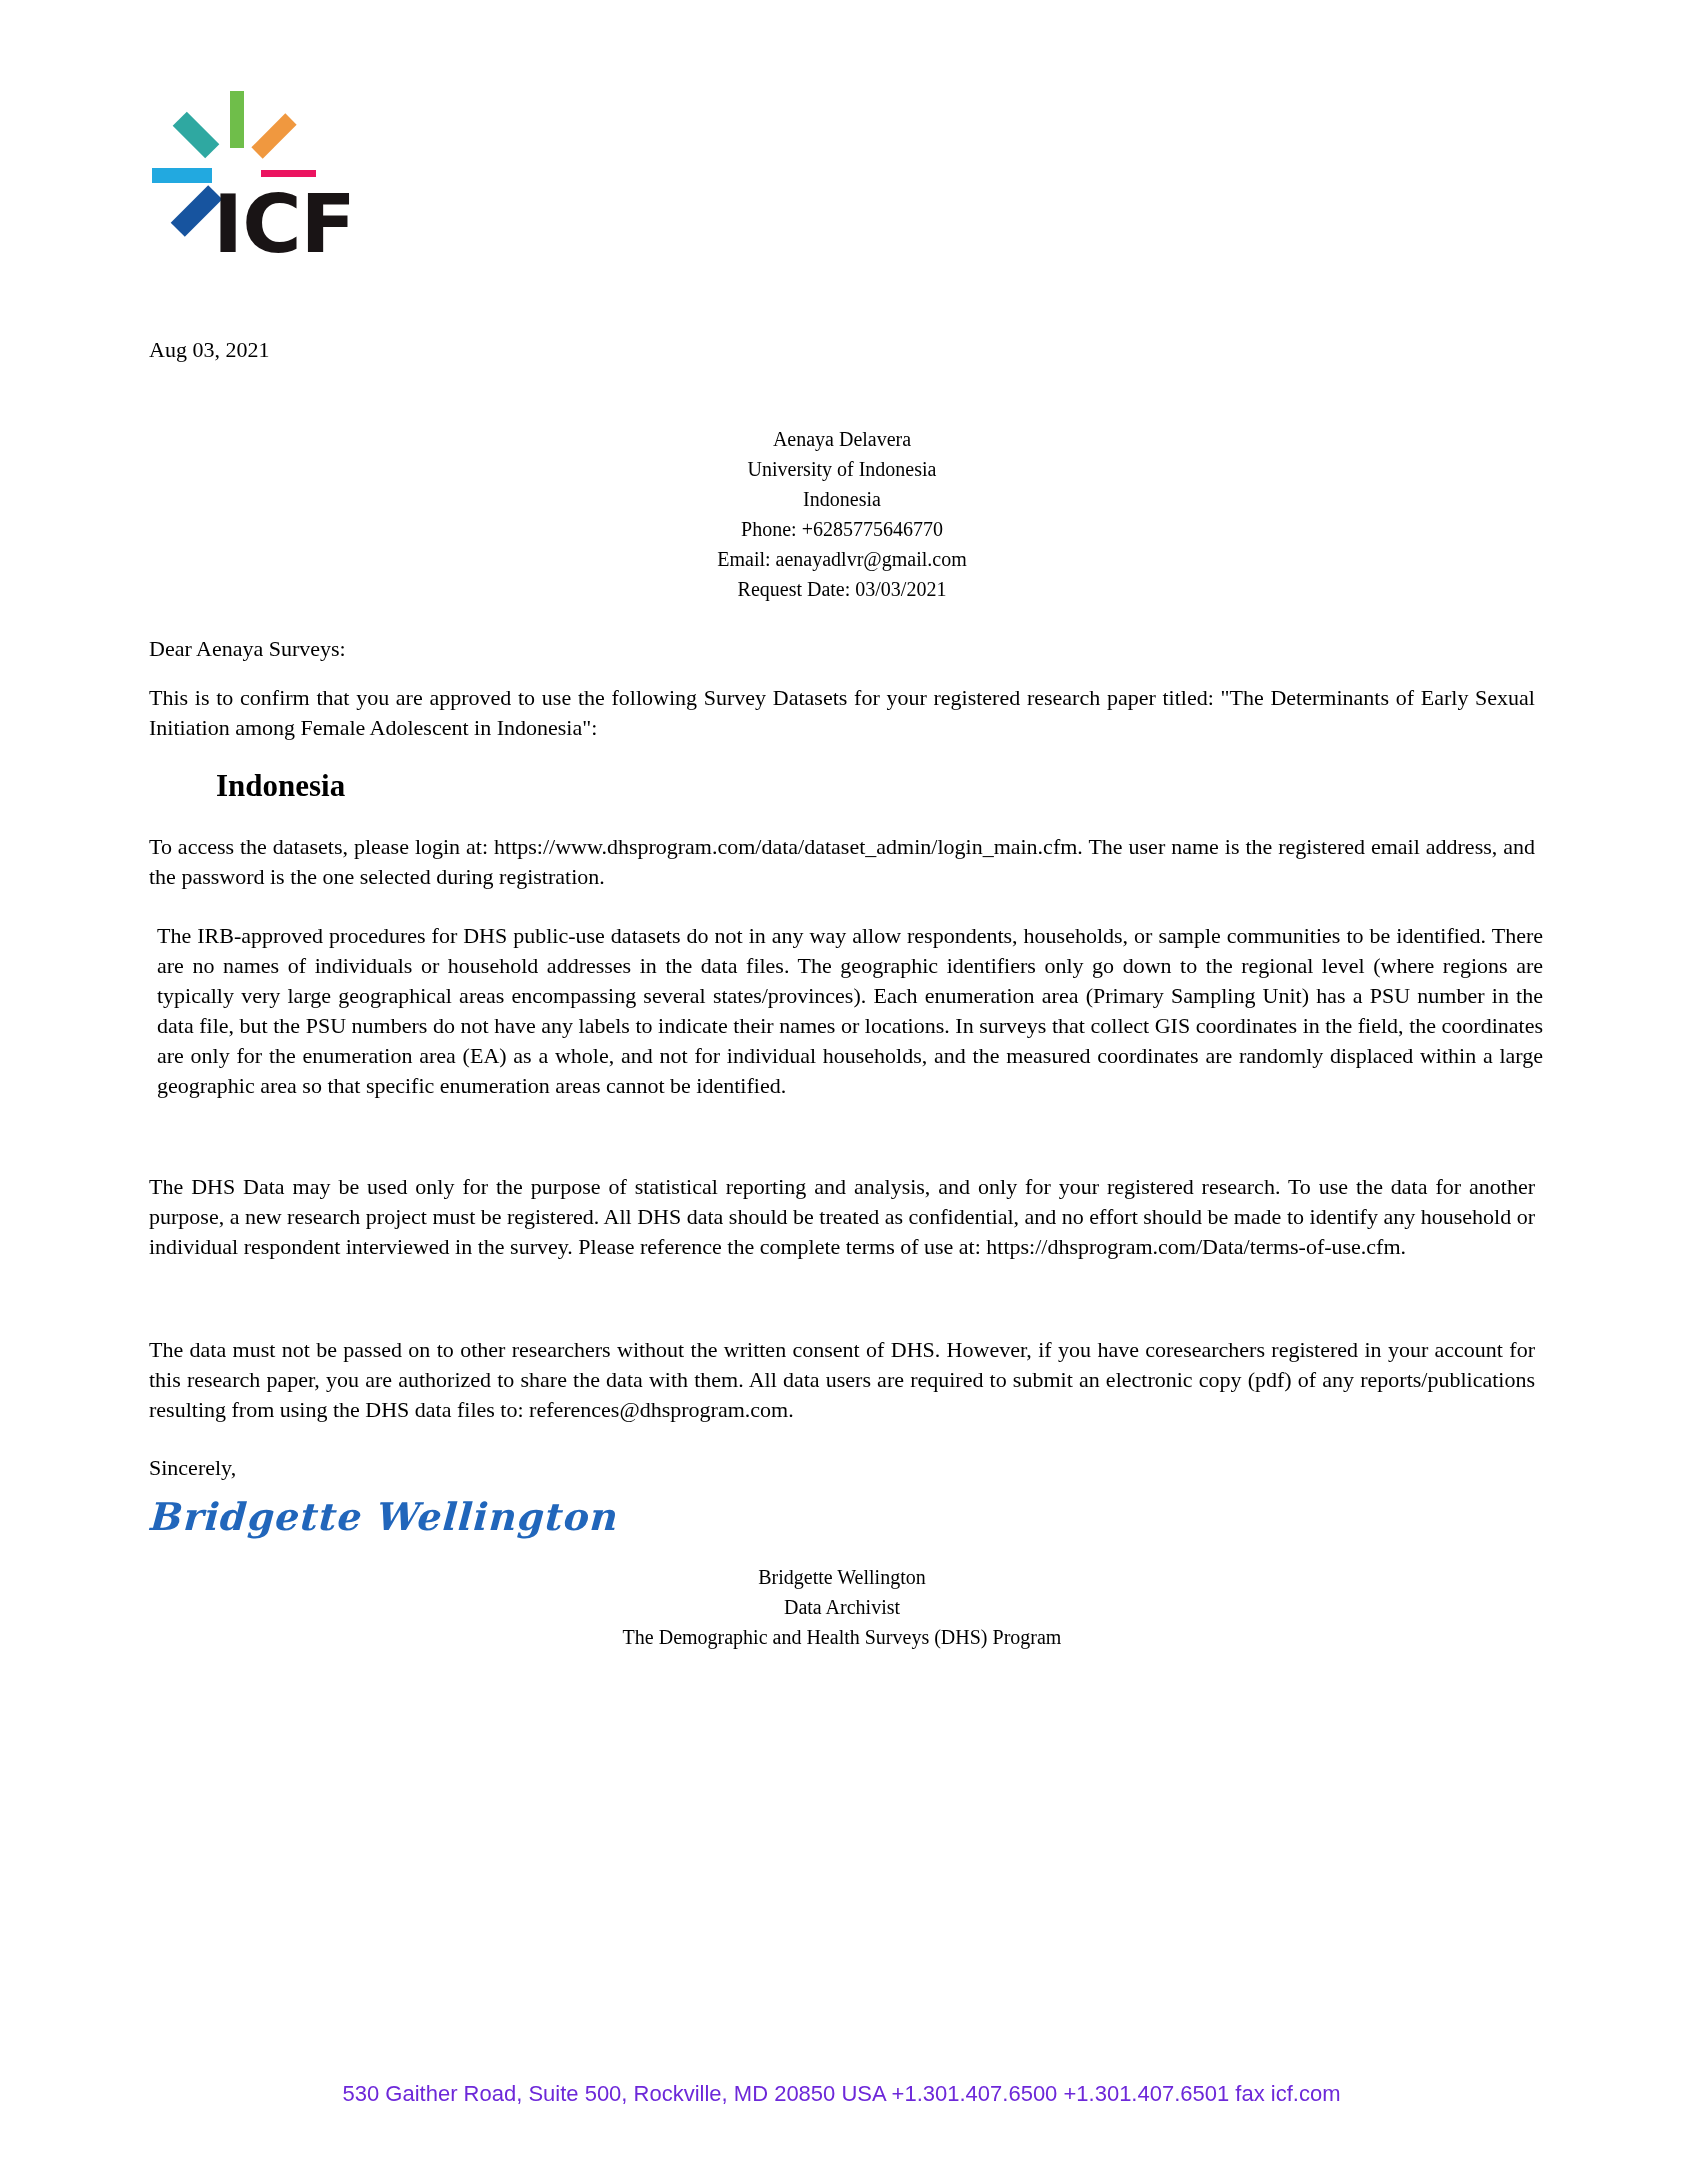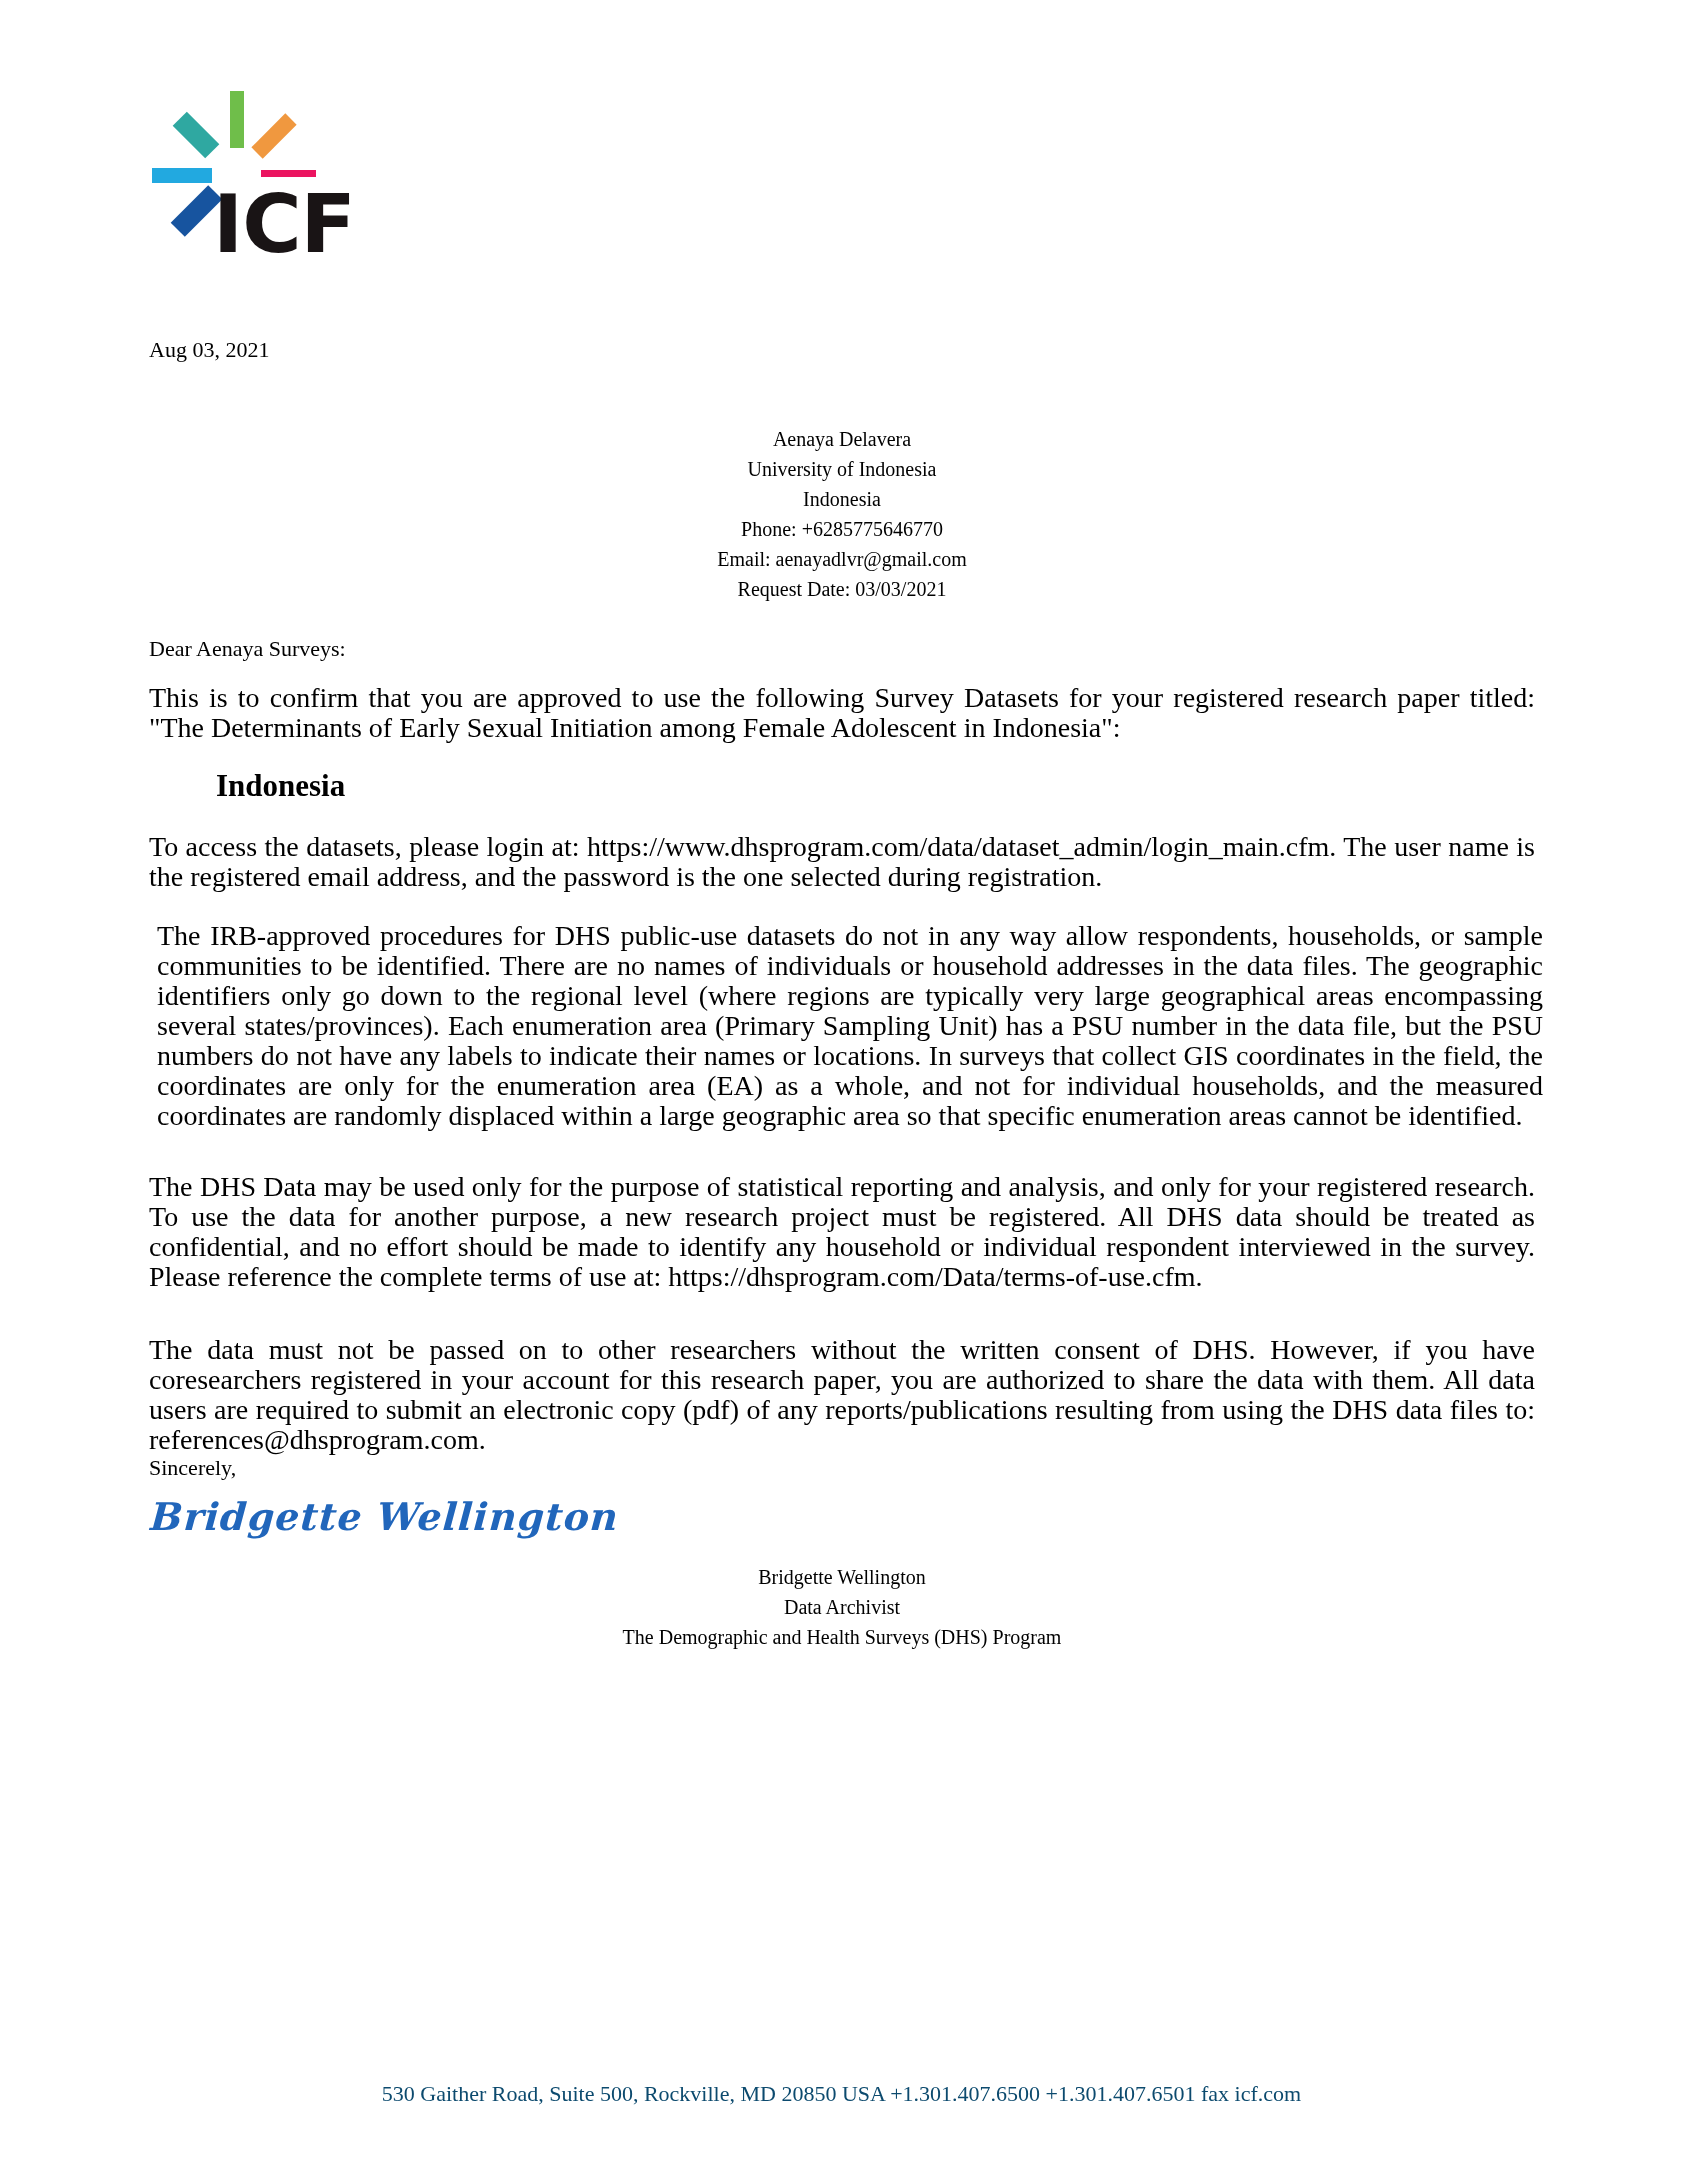--- a/index.html
+++ b/index.html
@@ -27,21 +27,21 @@
     font-family: "DejaVu Sans", "Liberation Sans", sans-serif;
     font-weight: bold; font-size: 81px; line-height: 81px;
     letter-spacing: -1px; color: #191415;
   }
   
   .tline {
     position: absolute; left: 149px;
     font-size: 22px; line-height: 30px; white-space: pre;
   }
   .block { position: absolute; left: 149px; width: 1386px; font-size: 20px; line-height: 30px; text-align: center; }
-  .para  { position: absolute; left: 149px; width: 1386px; font-size: 28px; line-height: 30px; text-align: justify; }
+  .para  { position: absolute; left: 149px; width: 1386px; font-size: 22px; line-height: 30px; text-align: justify; }
   .date-line       { top: 335px; }
   .recipient-block { top: 424px; }
   .salutation-line { top: 634px; }
   .para-confirmation { top: 683px; }
   .dataset-line {
     position: absolute; left: 216px; top: 768px;
     font-size: 31px; line-height: 36px; font-weight: bold;
   }
   .para-access  { top: 832px; }
   .para-irb     { top: 921px; margin-left: 8px; }
@@ -55,22 +55,22 @@
     font-size: 38px; line-height: 48px;
     letter-spacing: 1px;
     transform: skewX(-4deg);
     transform-origin: left bottom;
   }
   .signer-block { top: 1562px; }
   
   .footer-line {
     position: absolute; left: 0; top: 2079px; width: 1683px;
     text-align: center;
-    font-family: Liberation Serif, serif;
-    font-size: 22px; line-height: 30px; color: #0c4a6e;
+    font-family: Liberation Sans, sans-serif;
+    font-size: 22px; line-height: 30px; color: #6d28d9;
   }
 </style>
 </head>
 <body>
 
 <div class="page">
 
   <div class="logo">
     <div class="bar bar-teal" style="background-color: rgb(47, 168, 161);"></div>
     <div class="bar bar-green" style="background-color: rgb(111, 190, 74);"></div>

